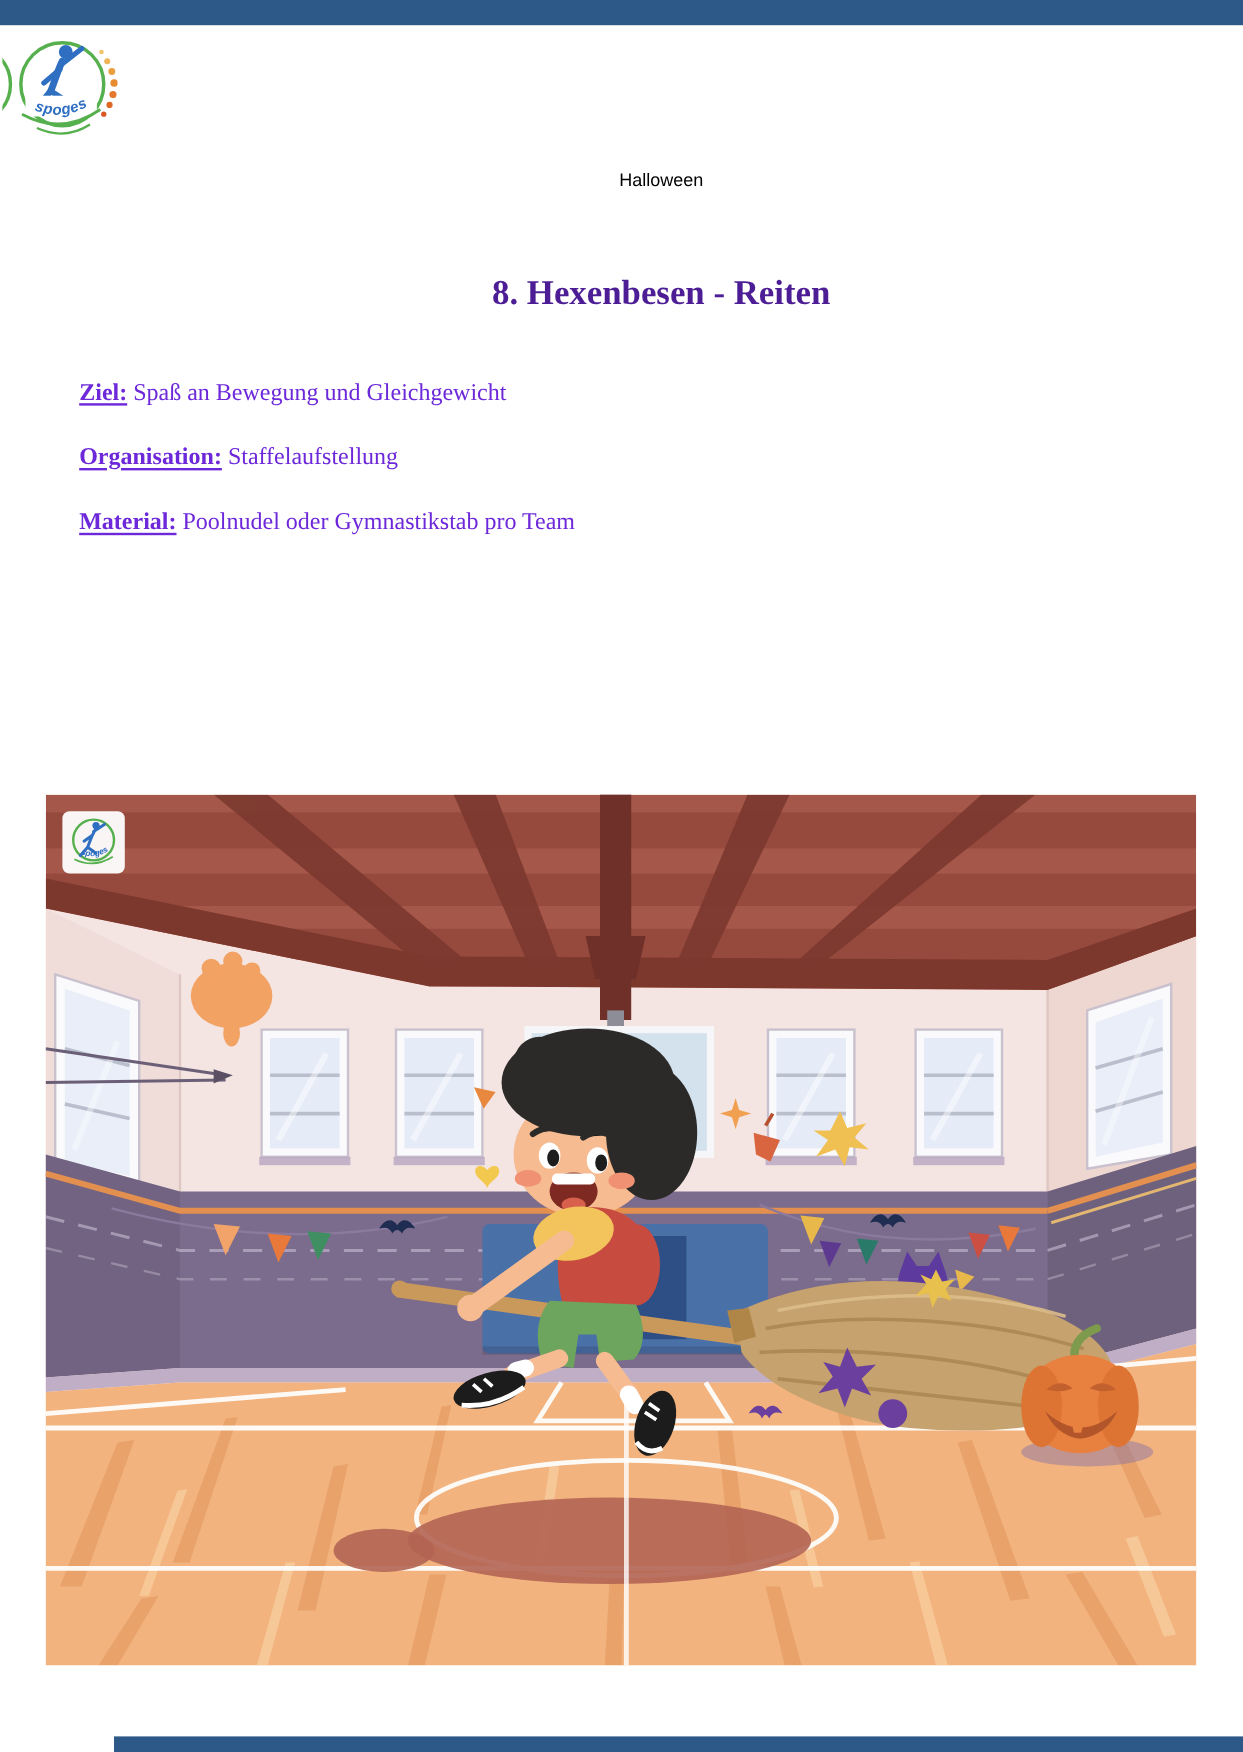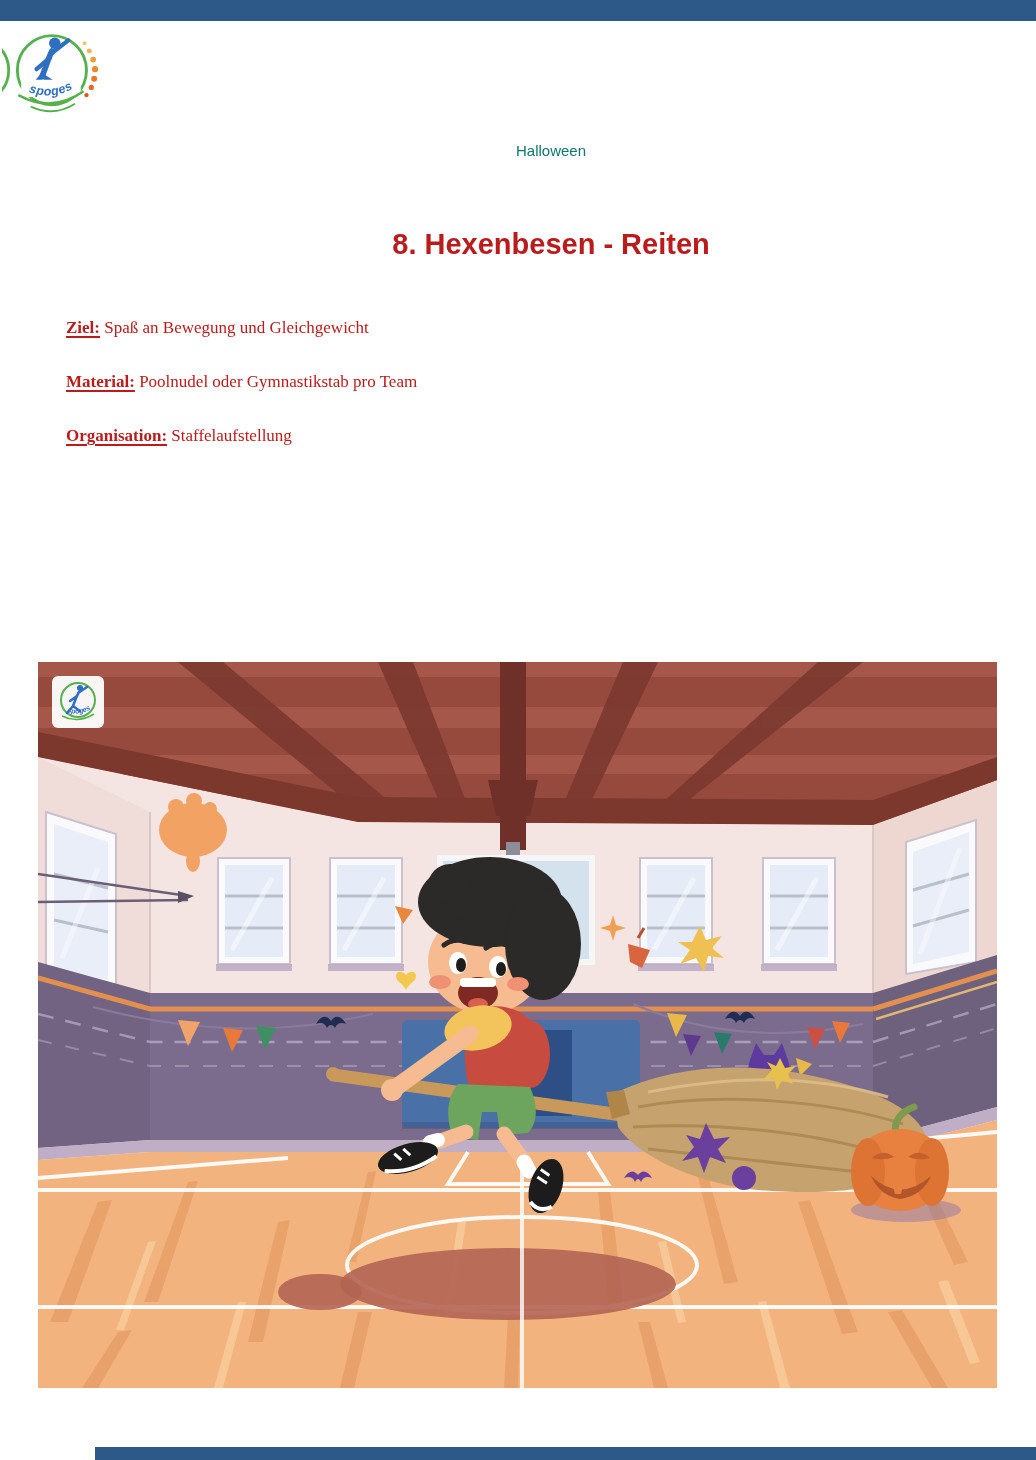--- a/index.html
+++ b/index.html
@@ -2,24 +2,24 @@
 <html><head>
 <meta charset="utf-8">
 <style>
   html,body{margin:0;padding:0;background:#fff;}
   .page{position:relative;width:1036px;height:1460px;background:#ffffff;overflow:hidden;
         font-family:"Liberation Serif",serif;}
   .topbar{position:absolute;left:0;top:0;width:1036px;height:21px;background:#2d5988;}
   .bottombar{position:absolute;left:95px;top:1447px;width:941px;height:13px;background:#2d5988;}
   .logo{position:absolute;left:2px;top:26px;width:96px;height:96px;}
   .category{position:absolute;left:66px;right:0;top:142px;text-align:center;
-            font-family:"Liberation Sans",sans-serif;font-size:15px;color:#0f766e;}
+            font-family:"Liberation Sans",sans-serif;font-size:15px;color:#000000;}
   .title{position:absolute;left:66px;right:0;top:228px;margin:0;text-align:center;
-         font-family:Liberation Sans, sans-serif;font-weight:bold;font-size:29px;color:#b91c1c;}
-  .body-text{position:absolute;left:66px;right:0;top:312px;font-size:17px;line-height:31px;color:#b91c1c;}
+         font-family:Liberation Serif, serif;font-weight:bold;font-size:29px;color:#4c1d95;}
+  .body-text{position:absolute;left:66px;right:0;top:312px;font-size:20px;line-height:31px;color:#6d28d9;}
   .body-text p{margin:0 0 23px 0;max-width:808px;}
   .lbl{font-weight:bold;text-decoration:underline;text-decoration-thickness:2px;text-underline-offset:3px;}
   .illustration{position:absolute;left:38px;top:662px;width:959px;height:726px;}
   .illustration svg{display:block;width:100%;height:100%;}
 </style>
 </head>
 <body>
 
 <div class="page">
 
@@ -55,22 +55,22 @@
       <path d="M30,84 Q54,95 76,81" fill="none" stroke="#56b04e" stroke-width="2"></path>
     </svg>
   </div>
 
   <div class="category">Halloween</div>
 
   <h1 class="title">8. Hexenbesen - Reiten</h1>
 
   <div class="body-text">
     <p><span class="lbl">Ziel:</span> <span>Spaß an Bewegung und Gleichgewicht</span></p>
+    <p><span class="lbl">Organisation:</span> <span>Staffelaufstellung</span></p>
     <p><span class="lbl">Material:</span> <span>Poolnudel oder Gymnastikstab pro Team</span></p>
-    <p><span class="lbl">Organisation:</span> <span>Staffelaufstellung</span></p>
   </div>
 
   <div class="illustration">
     <svg viewBox="0 0 959 726" preserveAspectRatio="none">
       <defs>
         <clipPath id="ceilClip">
             <polygon points="0,0 959,0 959,118 835,163 320,160 0,95"></polygon>
           </clipPath>
         <clipPath id="floorClip">
             <polygon points="0,498 112,490 835,490 959,458 959,726 0,726"></polygon>

